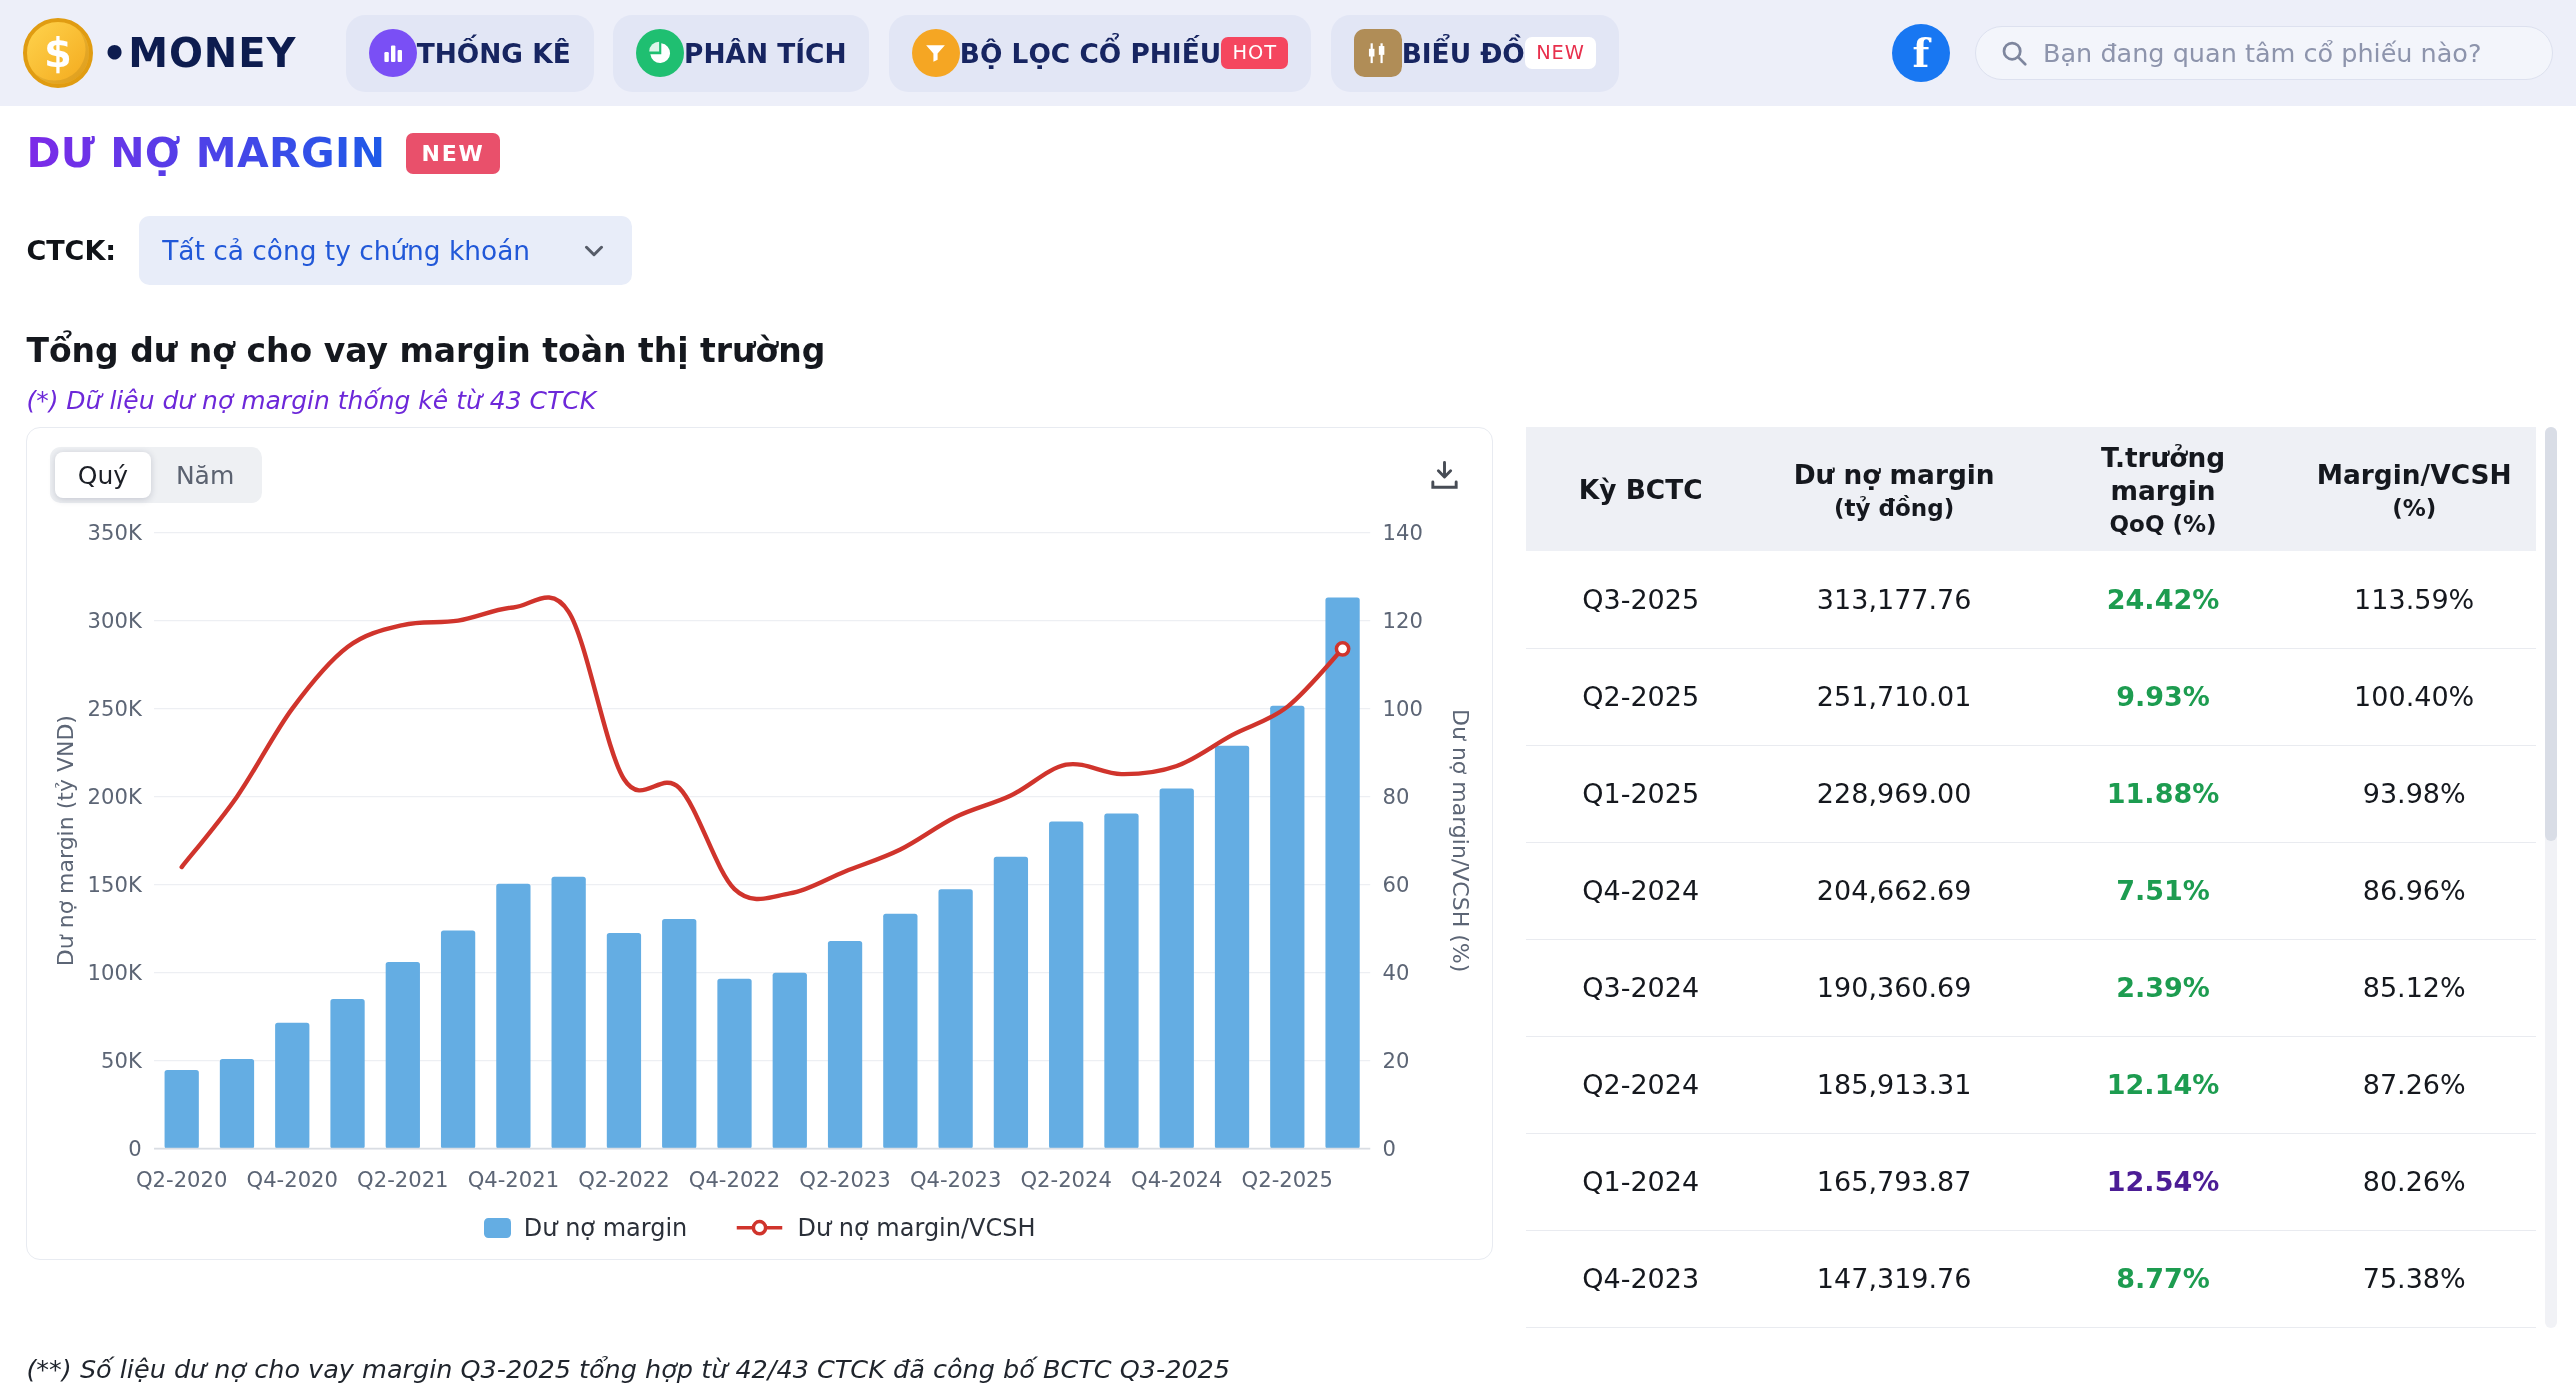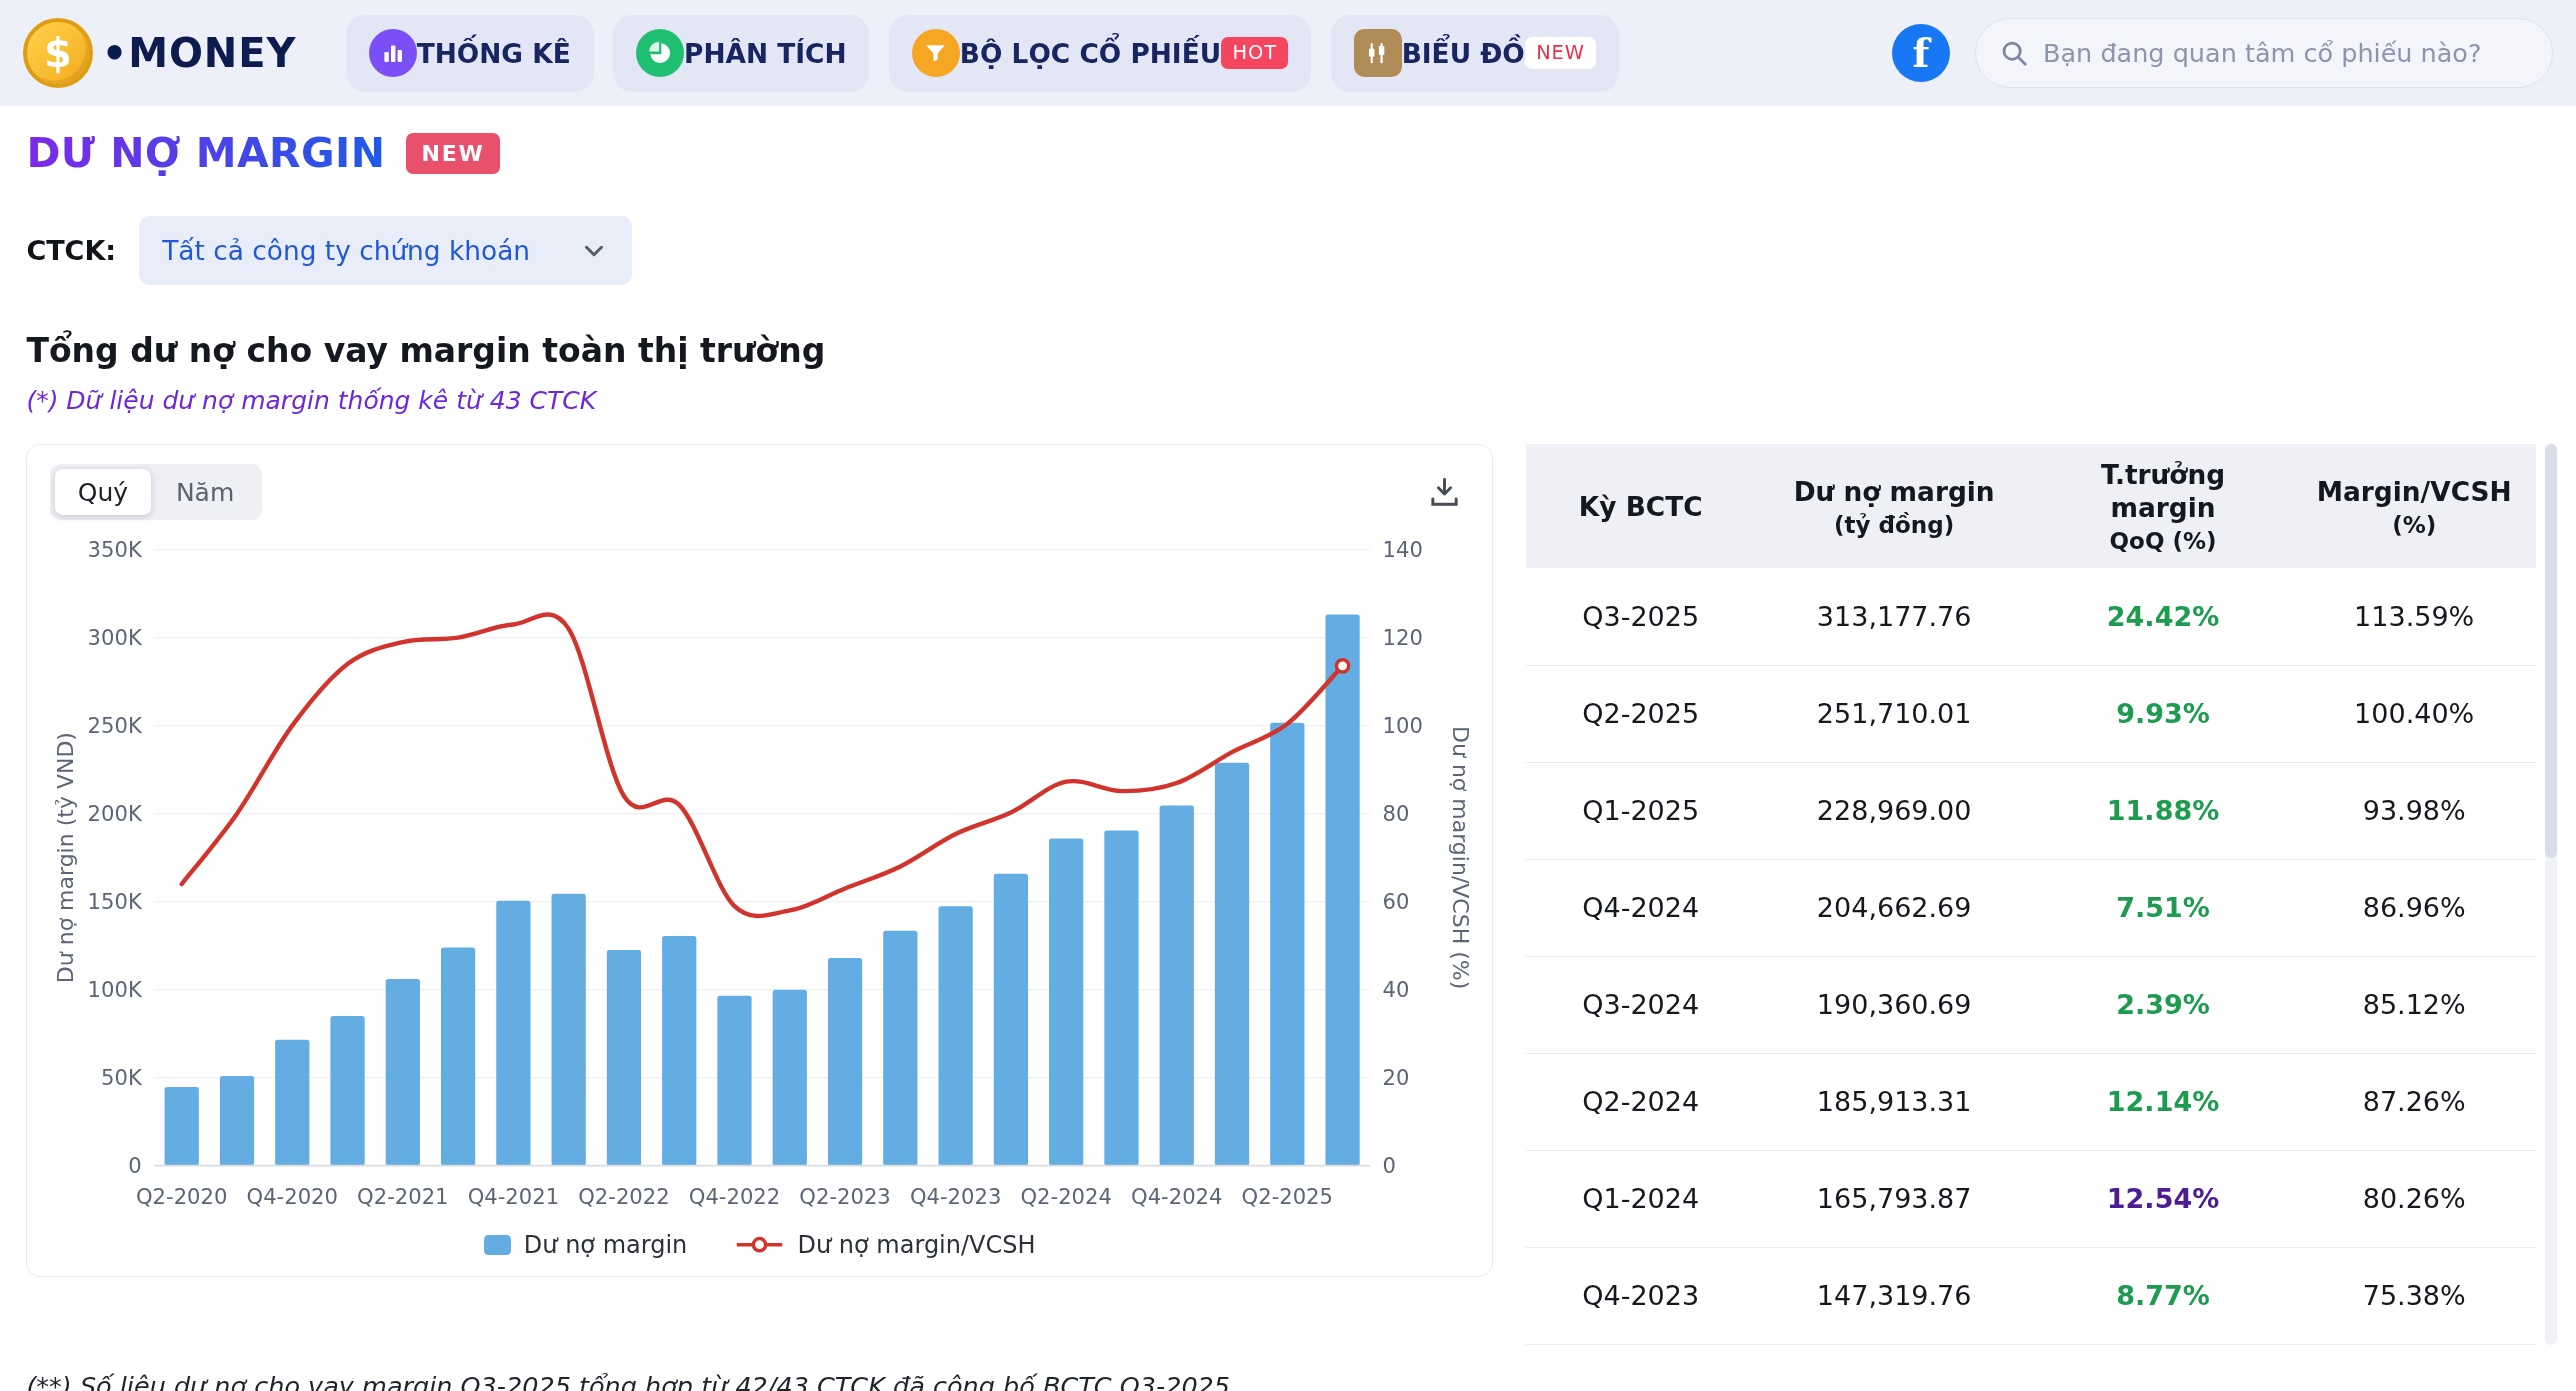--- a/index.html
+++ b/index.html
@@ -14,40 +14,40 @@
   justify-content:center;box-shadow:inset -3.5px -3.5px 0 rgba(0,0,0,.08)}
 .brand-text{font-size:40px;font-weight:800;color:#0d1c4f;letter-spacing:0.9px;display:flex;align-items:center}
 .main-nav{display:flex;gap:19.4px;align-items:center}
 .nav-item{display:flex;align-items:center;background:#e2e6f5;border-radius:19.4px;padding:0 23px;
   height:77px;font-weight:bold;font-size:26.4px;color:#172561;cursor:pointer;white-space:nowrap}
 .nav-icon{width:48px;height:48px;border-radius:50%;display:flex;align-items:center;justify-content:center;flex:none}
 .badge{font-size:19.4px;font-weight:normal;border-radius:7px;padding:6.2px 11.4px;line-height:1;letter-spacing:0.9px}
 .topbar-right{margin-left:auto;display:flex;align-items:center;gap:25px}
 .fb{width:58px;height:58px;border-radius:50%;background:#1877f2;color:#fff;font-size:39px;font-weight:bold;
   display:flex;align-items:center;justify-content:center;cursor:pointer;font-family:"DejaVu Serif",serif;flex:none}
-.search{display:flex;align-items:center;gap:14px;width:578px;height:70px;background:#f3f5fb;
+.search{display:flex;align-items:center;gap:14px;width:578px;height:54px;background:#f3f5fb;
   border:1.8px solid #dde1ef;border-radius:35px;padding:0 23px}
 .search input{flex:1;border:none;background:transparent;outline:none;font-size:25.5px;color:#333;font-family:inherit}
 .search input::placeholder{color:#8d94ac}
 
 
 .main{padding:23px 19.4px 0 26.4px}
 .page-title-row{display:flex;align-items:center;gap:21px}
 .page-title{font-size:41px;font-weight:800;letter-spacing:0.4px;
   background:linear-gradient(90deg,#7d2ae8,#1e5ae8);
   -webkit-background-clip:text;background-clip:text;-webkit-text-fill-color:transparent}
 .title-badge{background:#e9506b;color:#fff;font-size:22px;font-weight:bold;padding:8px 15px;border-radius:7px;letter-spacing:1.8px}
 .filter-row{display:flex;align-items:center;gap:23px;margin-top:39px}
 .filter-label{font-size:27px;font-weight:bold;color:#101318}
 .filter-select{display:flex;align-items:center;gap:49px;background:#e8edf9;border-radius:10.6px;
   padding:0 23px;height:69px;font-size:26.4px;color:#2158d8;cursor:pointer}
 .chev{width:30px;height:30px}
 .section-title{font-size:33px;font-weight:bold;color:#15181e;margin-top:46px}
 .section-note{font-size:25px;font-style:italic;color:#6d28d9;margin-top:16px}
-.content{display:flex;gap:33px;margin-top:29px;align-items:flex-start}
+.content{display:flex;gap:33px;margin-top:12px;align-items:flex-start}
 
 
 .chart-card{width:1467px;border:1.8px solid #e8ebf1;border-radius:14px;padding:19.4px 23px 12.3px;background:#fff;flex:none}
 .card-top{display:flex;align-items:center;justify-content:space-between}
 .toggle{display:inline-flex;background:#eef0f3;border-radius:10.6px;padding:4.4px;gap:1.8px}
 .toggle .opt{font-size:25px;color:#5b6270;padding:8.8px 23px;border-radius:8px;cursor:pointer}
 .toggle .opt.active{background:#fff;color:#1c1f26;box-shadow:0 1.8px 7px rgba(20,30,60,.18)}
 .download{width:35px;height:35px;cursor:pointer;margin-right:7px}
 .chart-svg{display:block;margin-top:5.3px}
 .tick{font-size:24px;fill:#5c6575}

